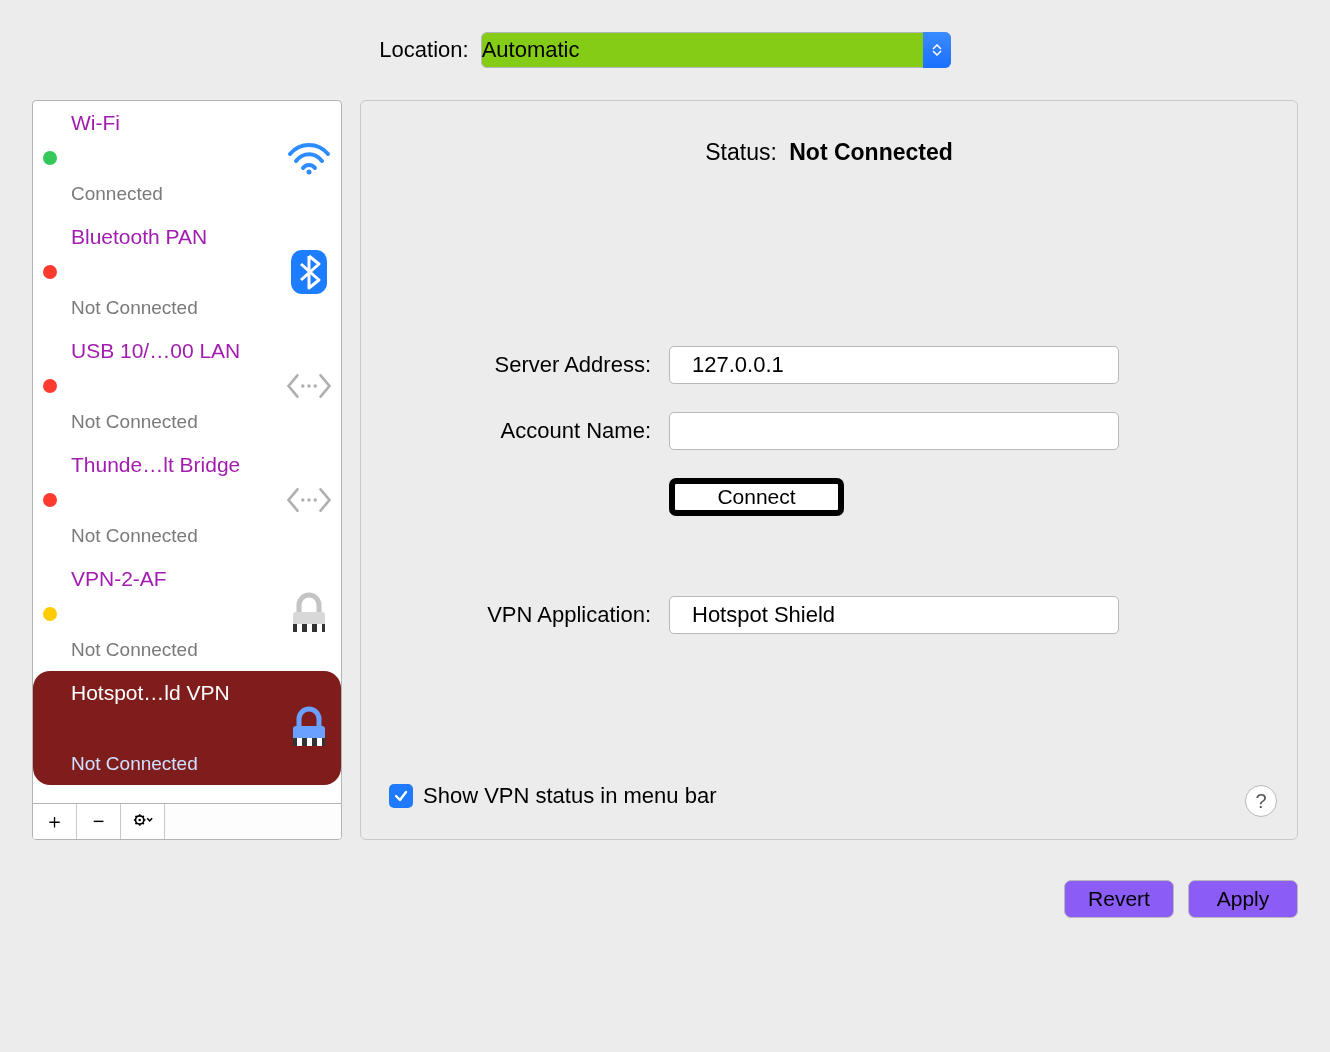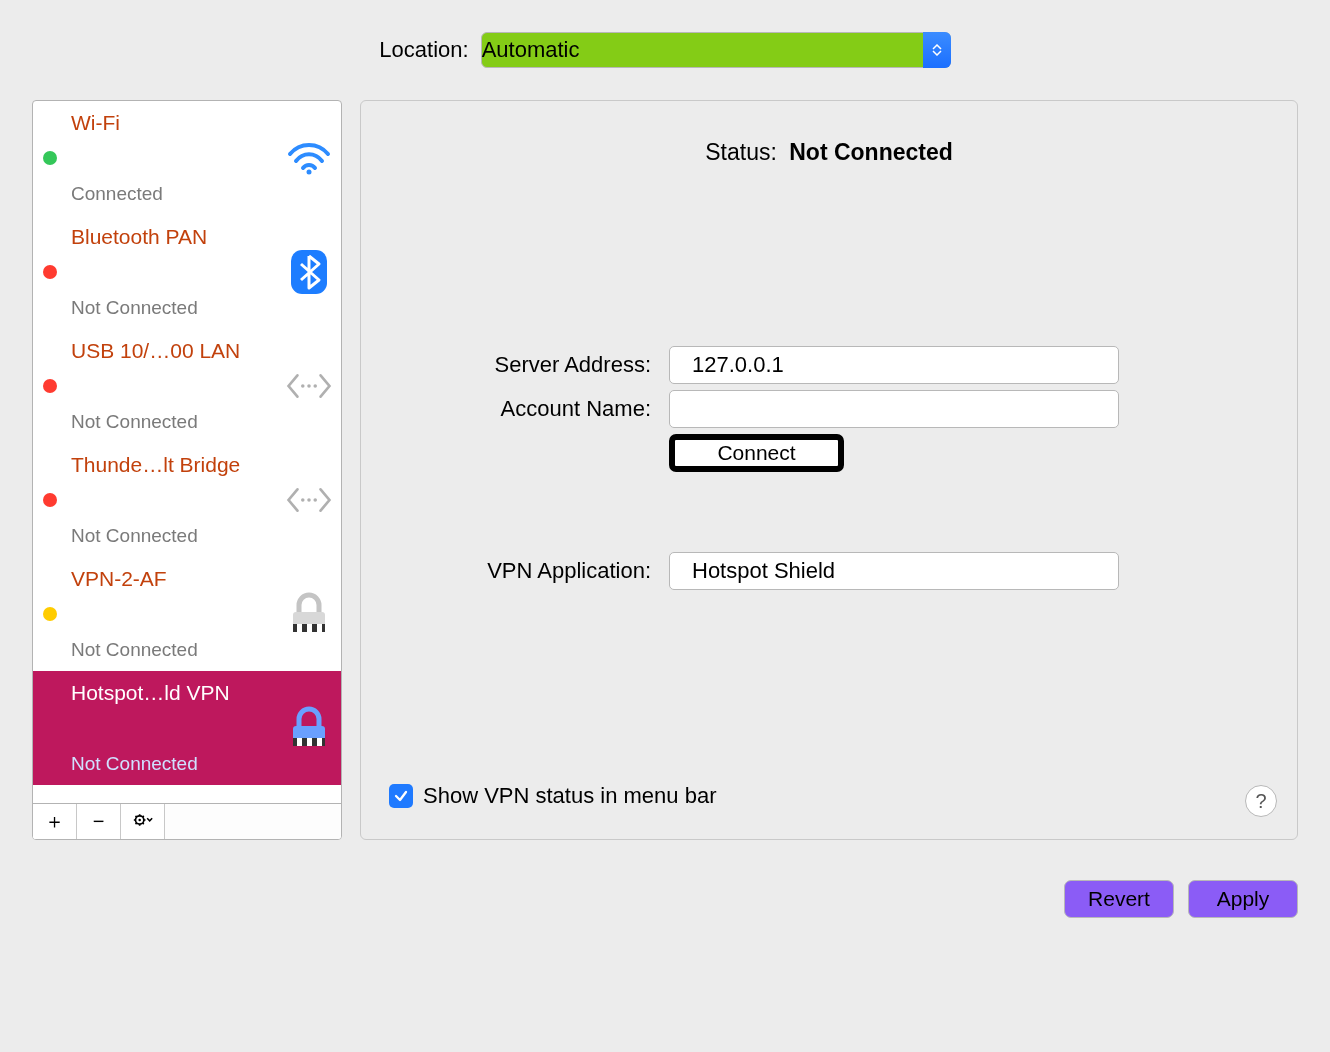--- a/index.html
+++ b/index.html
@@ -58,23 +58,23 @@
   }
   .service-item .dot {
     width:14px; height:14px; border-radius:50%;
     flex-shrink:0;
     margin-right:4px;
   }
   .dot.green { background:#34c759; }
   .dot.red { background:#ff3b30; }
   .dot.yellow { background:#ffcc00; }
   .service-text { flex:1; min-width:0; }
-  .service-name { font-size:21px; color:#c2410c; white-space:nowrap; overflow:hidden; text-overflow:ellipsis; }
+  .service-name { font-size:21px; color:#a21caf; white-space:nowrap; overflow:hidden; text-overflow:ellipsis; }
   .service-status { font-size:19px; color:#7a7a7a;margin-top:48px; }
-  .service-item.selected { background:#be185d; }
+  .service-item.selected { background:#7f1d1d;border-radius:17px; }
   .service-item.selected .service-name { color:#fff; }
   .service-item.selected .service-status { color:#d0e0ff; }
   .service-icon { width:48px; display:flex; justify-content:center; }
   .sidebar-toolbar {
     border-top:1px solid #b3b3b3;
     display:flex;
     height:36px;
     background:#fdfdfd;
   }
   .sidebar-toolbar button {
@@ -93,21 +93,21 @@
     border-radius:6px;
     background:#ececec;
     height:740px;
     position:relative;
     padding:28px;
   }
   .status-row { text-align:center; font-size:23px; margin-top:10px; }
   .status-row .label { color:#000; }
   .status-row .value { font-weight:600; margin-left:6px; }
   .form-block { margin-top:180px; }
-  .form-row { display:flex; align-items:center; margin-bottom:6px; }
+  .form-row { display:flex; align-items:center; margin-bottom:28px; }
   .form-row .flabel { width:280px; text-align:right; font-size:22px; padding-right:18px; }
   .form-row input[type=text] {
     width:450px; height:38px;
     border:1px solid #b8b8b8; border-radius:5px;
     background:#fff; font-size:22px; padding:0 22px;
   }
   .form-row .button {
     width:175px; height:38px;
     background:#fff; border:6px solid #000000; border-radius:7px;
     font-size:21px;

